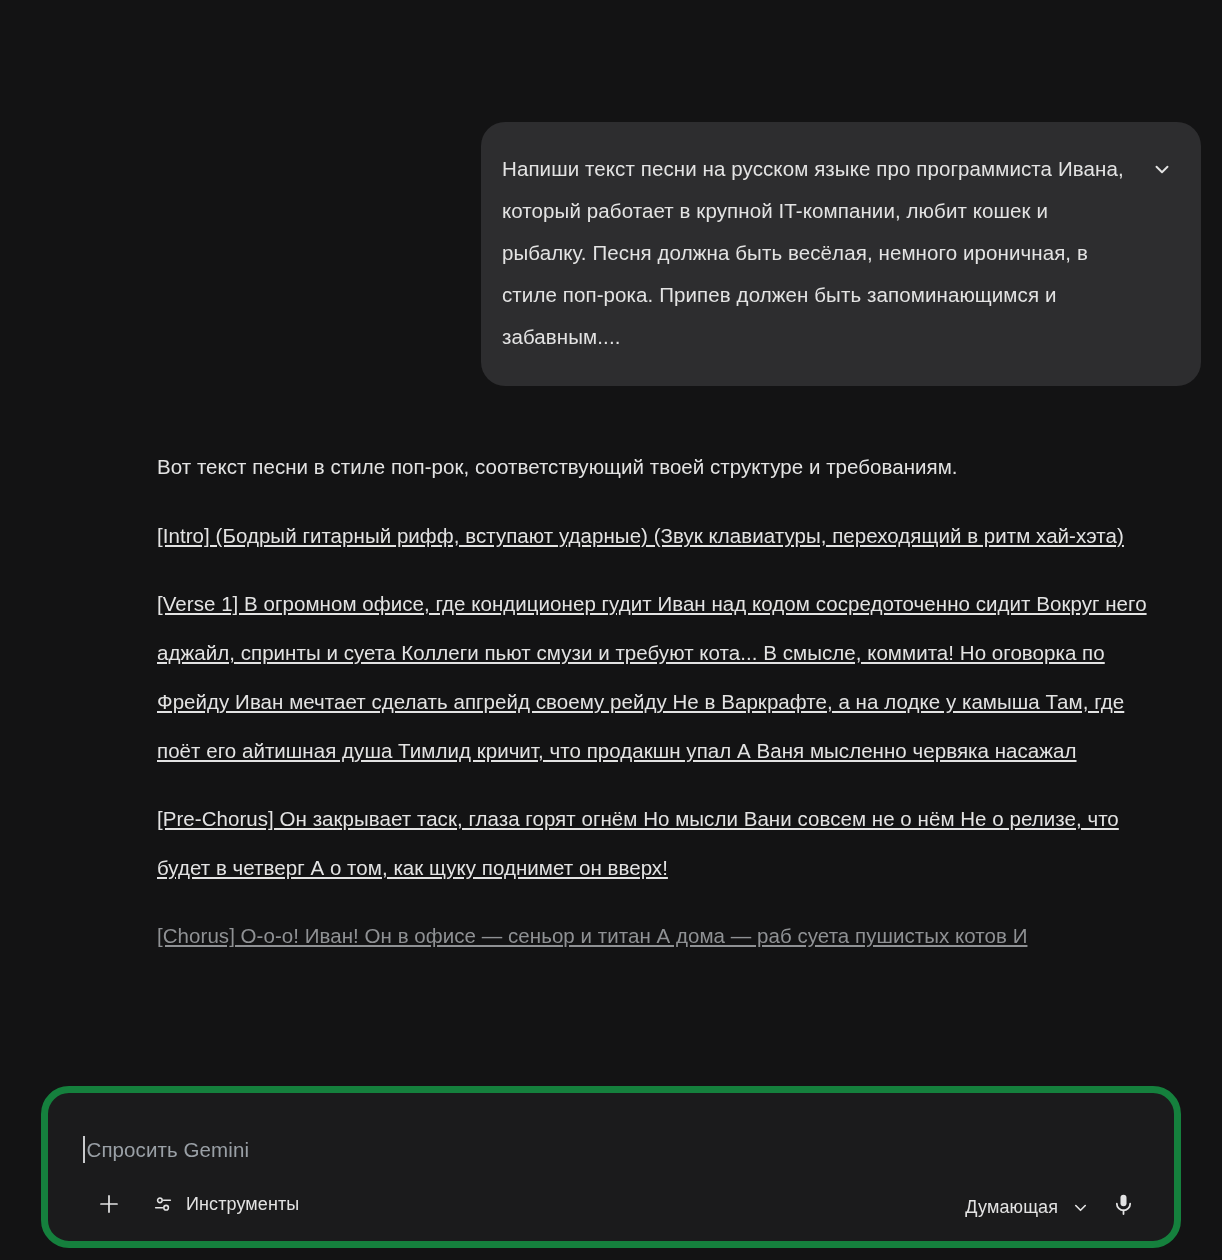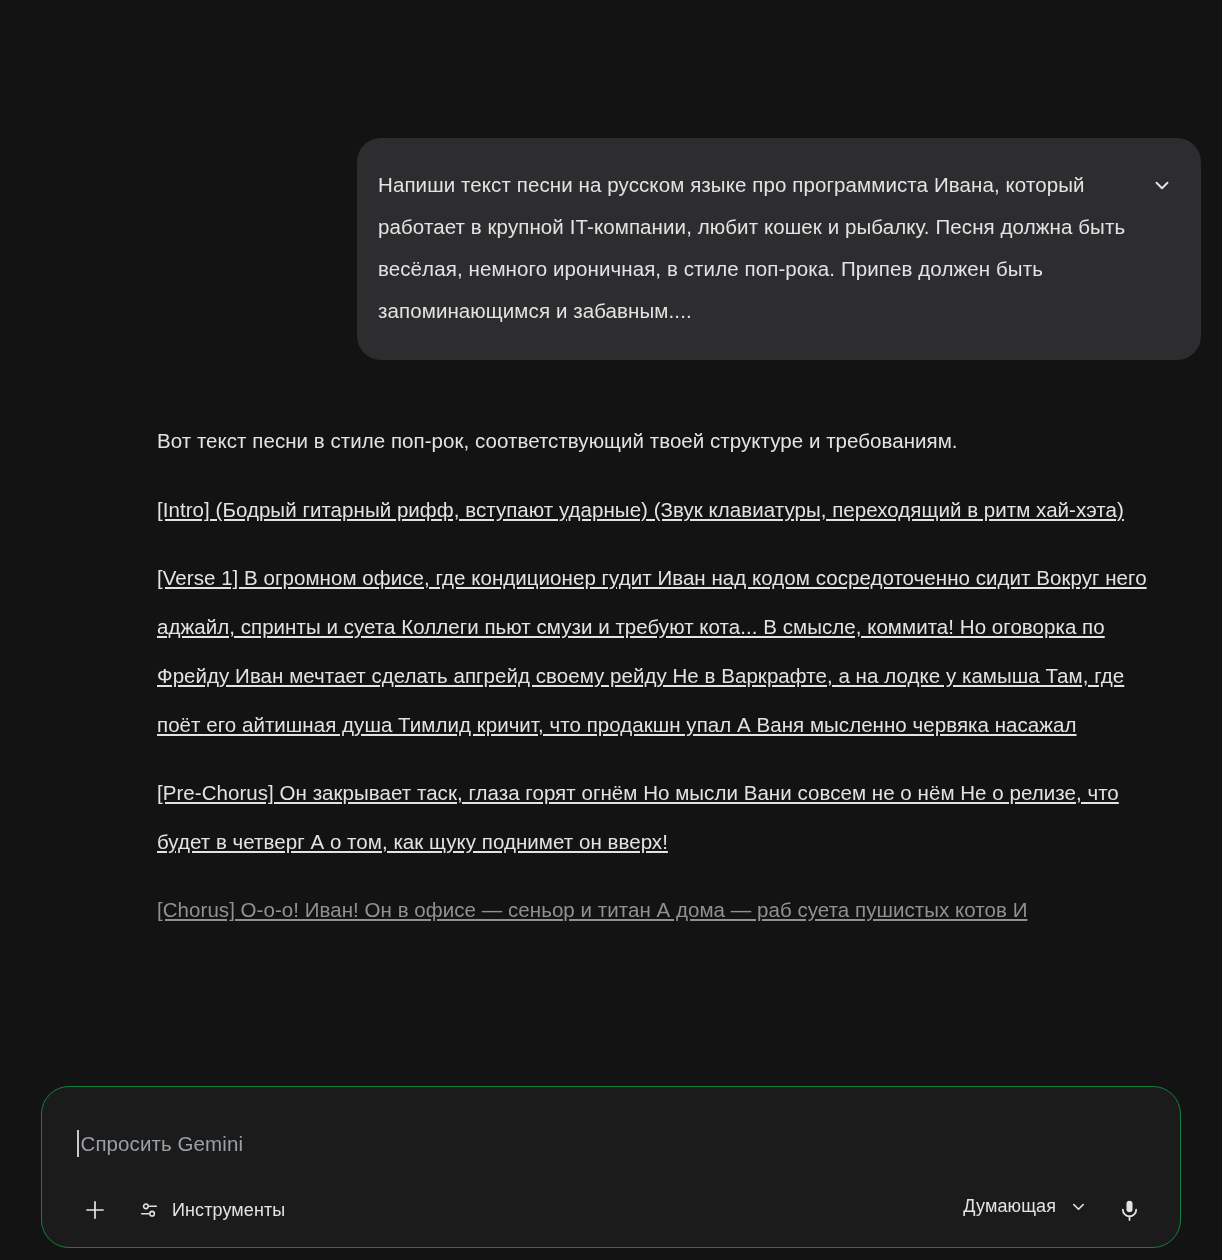--- a/index.html
+++ b/index.html
@@ -30,25 +30,24 @@
 
   
   .user-row {
     display: flex;
     justify-content: flex-end;
     padding: 122px 21px 0 0;
   }
   .user-bubble {
     position: relative;
     box-sizing: border-box;
-    width: 844px;
+    width: 720px;
     background: #2d2d2f;
     border-radius: 24px;
     padding: 26px 74px 28px 21px;
-    margin-top: 16px;
   }
   .user-bubble-text {
     font-size: 20.5px;
     line-height: 42px;
     color: #e3e3e3;
     letter-spacing: 0.1px;
     white-space: pre-line;
   }
   .bubble-expand {
     position: absolute;
@@ -146,21 +145,21 @@
     bottom: 0;
     padding: 0 21px 12px 21px;
     box-sizing: border-box;
   }
   .composer {
     box-sizing: border-box;
     width: 1140px;
     height: 162px;
     margin: 0 auto;
     background: #1b1b1c;
-    border: 1px solid #15803d;
+    border: 7px solid #15803d;
     border-radius: 28px;
     position: relative;
     padding: 0;
   }
   .composer-input-row {
     display: flex;
     align-items: center;
     padding: 30px 28px 0 35px;
     height: 52px;
   }
@@ -172,21 +171,21 @@
     flex: 0 0 auto;
   }
   .composer-placeholder {
     font-size: 20.5px;
     color: #9aa0a6;
     letter-spacing: 0.1px;
     line-height: 27px;
   }
   .composer-bottom {
     position: absolute;
-    left: 0;
+    left: 8px;
     right: 0;
     bottom: 0;
     height: 74px;
     display: flex;
     align-items: center;
     padding: 0 30px 0 32px;
     box-sizing: border-box;
   }
   .composer-left {
     display: flex;
@@ -212,22 +211,21 @@
   }
   .tools-label {
     font-size: 18px;
     color: #e3e3e3;
     letter-spacing: 0.1px;
     white-space: nowrap;
   }
   .composer-right {
     margin-left: auto;
     display: flex;
-    align-items: flex-start;
-    gap: 8px;
+    align-items: flex-end;
   }
   .model-chip {
     display: flex;
     align-items: center;
     gap: 13px;
     padding: 7px 12px 7px 14px;
     border-radius: 22px;
     cursor: pointer;
   }
   .model-label {

